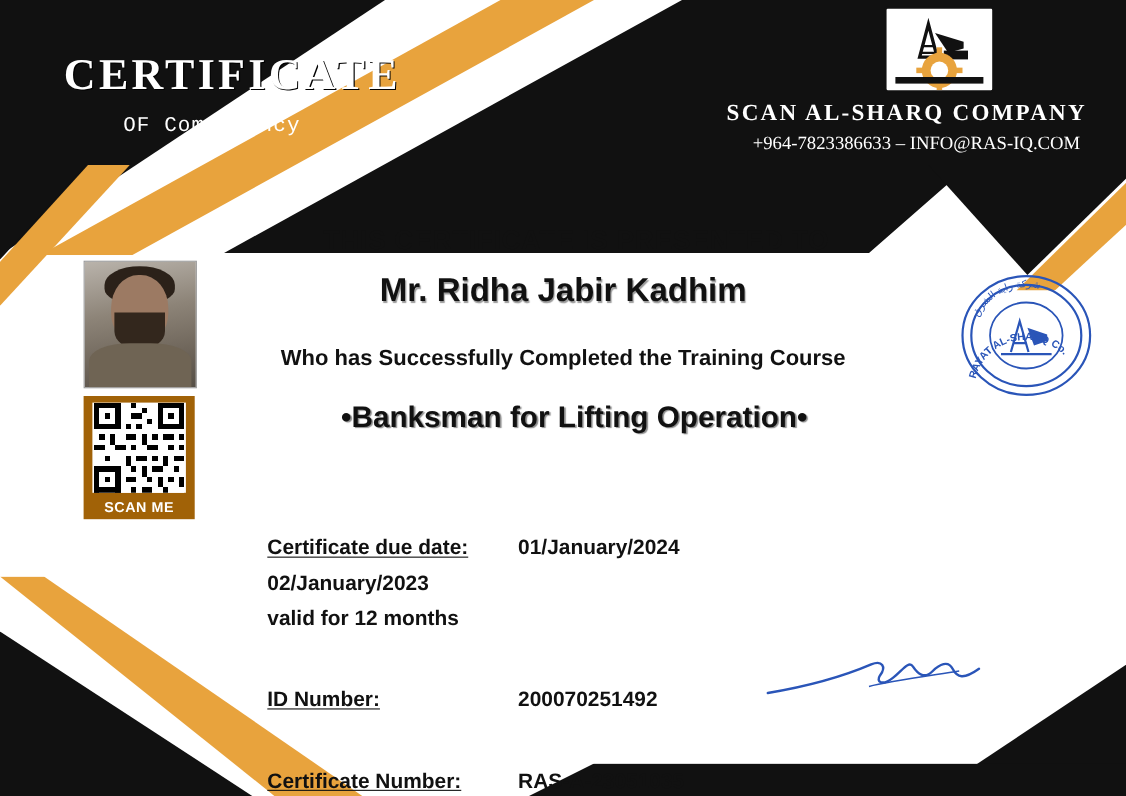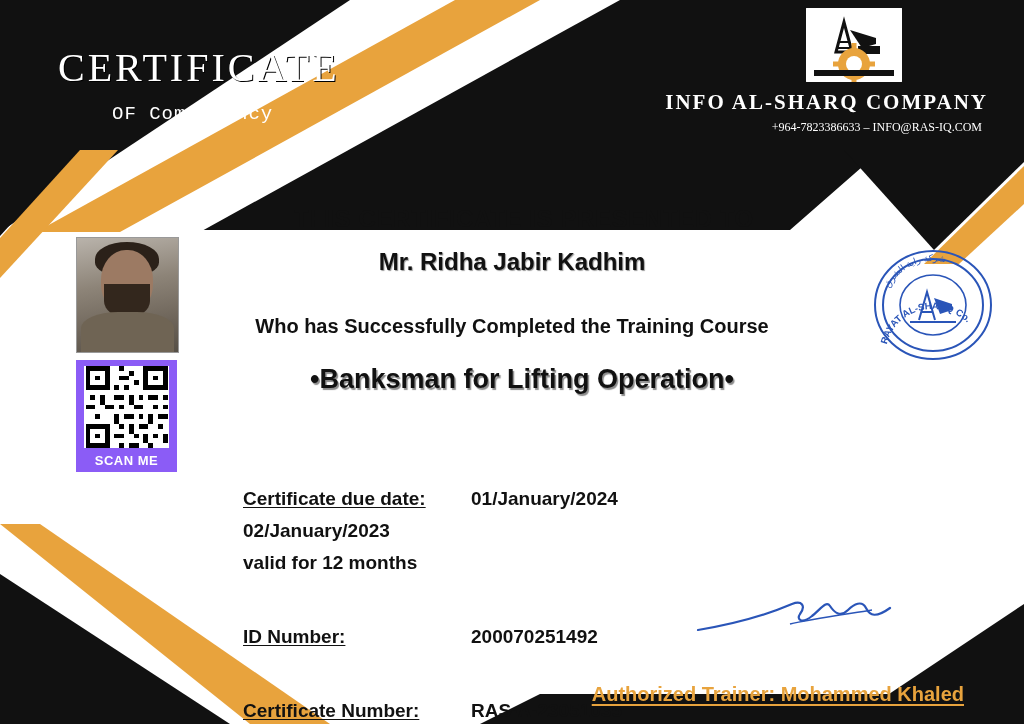--- a/index.html
+++ b/index.html
@@ -98,21 +98,21 @@
     width: 644px; height: 30px;
     background: #111111;
     clip-path: polygon(100px 30px, 644px 30px, 644px 0, 160px 0);
   }
 
   
   .cert-title {
     position: absolute;
     left: 58px; top: 44px;
     font-family: "Liberation Serif", serif;
-    font-weight: normal;
+    font-weight: bold;
     font-size: 40px;
     letter-spacing: 3px;
     color: #ffffff;
     text-shadow: 1px 1px 0 #000;
   }
   .cert-sub {
     position: absolute;
     left: 112px; top: 103px;
     font-family: "Liberation Mono", monospace;
     font-size: 19px;
@@ -127,21 +127,21 @@
     font-weight: bold;
     font-size: 21px;
     letter-spacing: 2px;
     color: #ffffff;
     text-align: right;
   }
   .company-contact {
     position: absolute;
     right: 42px; top: 120px;
     font-family: "Liberation Serif", serif;
-    font-size: 12px;
+    font-size: 17px;
     color: #ffffff;
     text-align: center;
   }
 
   
   .logo-box {
     position: absolute;
     right: 120px; top: 6px;
     width: 96px; height: 74px;
     background: #ffffff;
@@ -158,21 +158,21 @@
     font-size: 24px;
     font-weight: bold;
     letter-spacing: 0.6px;
     color: #111111;
     margin-left: 24px;
   }
   .recipient {
     position: absolute;
     left: 0; right: 0; top: 248px;
     text-align: center;
-    font-size: 24px;
+    font-size: 30px;
     font-weight: bold;
     color: #111111;
     text-shadow: 1px 1px 1px #9a9a9a;
   }
   .completed-line {
     position: absolute;
     left: 0; right: 0; top: 315px;
     text-align: center;
     font-size: 20px;
     font-weight: bold;
@@ -250,21 +250,21 @@
     left: 4px; bottom: 0;
     width: 93px; height: 40px;
     background: #6f6454;
     border-radius: 40% 40% 0 0;
   }
 
   .qr-wrap {
     position: absolute;
     left: 76px; top: 360px;
     width: 101px; height: 112px;
-    background: #8b5cf6;
+    background: #a16207;
     padding: 0;
   }
   .qr {
     position: absolute;
     left: 8px; top: 6px;
     width: 85px; height: 82px;
     background: #ffffff;
   }
   .scan-me {
     position: absolute;
@@ -339,21 +339,21 @@
           <rect x="-2.5" y="-21" width="5" height="7"></rect>
           <rect x="-2.5" y="14" width="5" height="7"></rect>
           <rect x="-21" y="-2.5" width="7" height="5"></rect>
           <rect x="14" y="-2.5" width="7" height="5"></rect>
         </g>
       </g>
       <rect x="8" y="62" width="80" height="6" fill="#111"></rect>
     </svg>
   </div>
 
-  <div class="company-name">INFO AL-SHARQ COMPANY</div>
+  <div class="company-name">SCAN AL-SHARQ COMPANY</div>
   <div class="company-contact">+964-7823386633 – INFO@RAS-IQ.COM</div>
 
   <div class="presented-to">THIS CERTIFICATE IS PRESENTED TO</div>
   <div class="recipient">Mr. Ridha Jabir Kadhim</div>
   <div class="completed-line">Who has Successfully Completed the Training Course</div>
   <div class="course-name">•Banksman for Lifting Operation•</div>
 
   <div class="details">
     <div class="detail-row">
       <div class="detail-label">Certificate due date:</div>
@@ -470,15 +470,14 @@
     </svg>
   </div>
 
   <div class="signature">
     <svg width="210" height="60" viewBox="0 0 210 60">
       <path d="M4 44 C 40 38, 70 30, 98 18 C 108 14, 112 20, 106 28 C 102 34, 108 38, 118 30 C 126 24, 132 14, 136 20 C 140 26, 146 32, 154 24 C 160 18, 168 14, 172 22 C 176 30, 182 32, 196 22" fill="none" stroke="#2a55b8" stroke-width="2.2" stroke-linecap="round"></path>
       <path d="M96 38 C 112 34, 140 30, 178 24" fill="none" stroke="#2a55b8" stroke-width="1.4"></path>
     </svg>
   </div>
 
-  <div class="trainer">Authorized Trainer: Mohammed Khaled</div>
 
 </div>
 
 </body></html>

